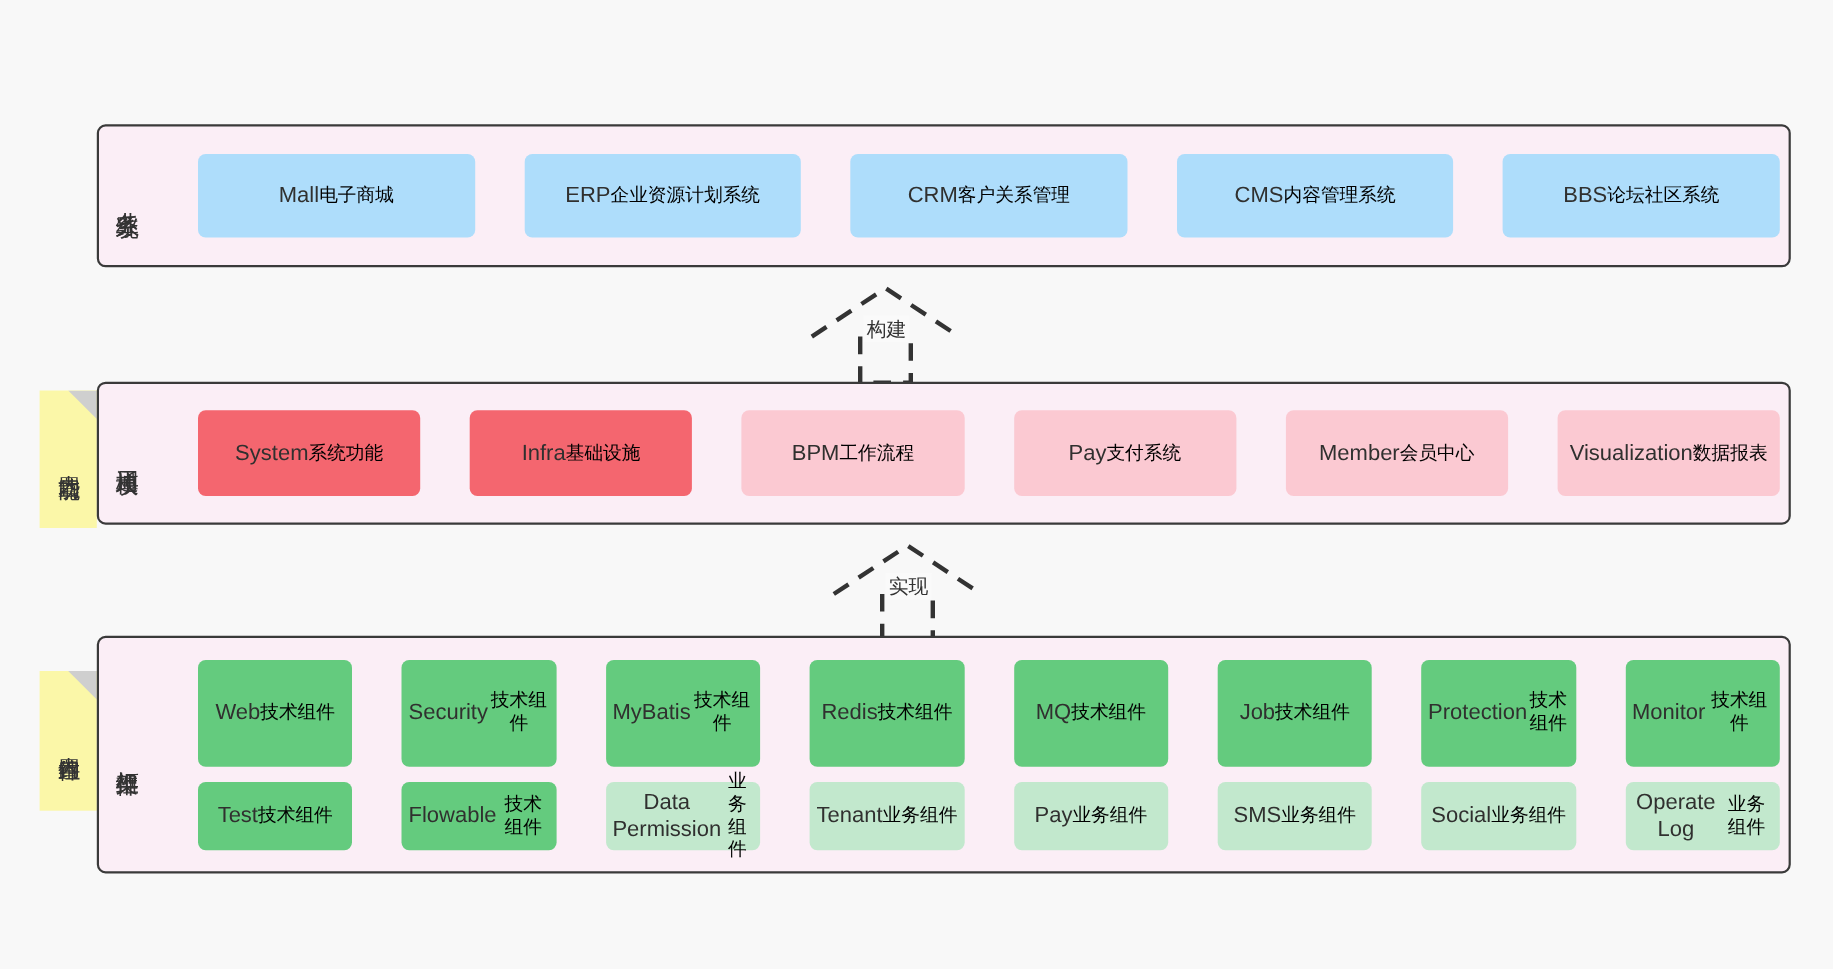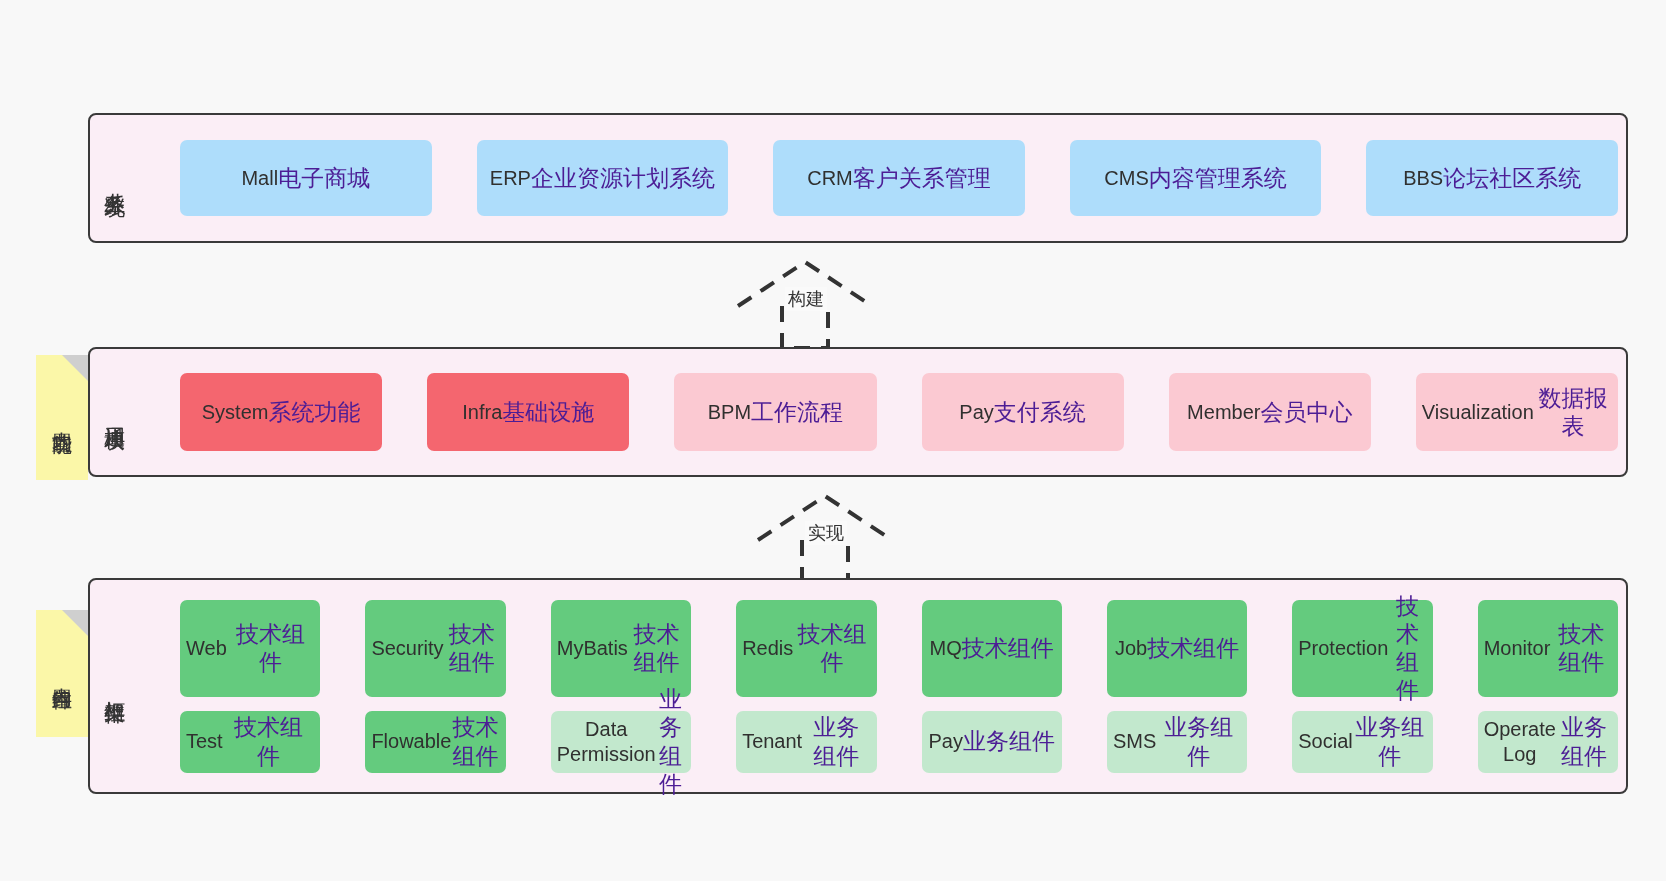--- a/index.html
+++ b/index.html
@@ -67,22 +67,22 @@
     text-align: center;
     line-height: 1.22;
     padding: 4px 6px;
     margin-left: 32px;
   }
   .card .t1 {
     font-size: 20px;
     color: #30302f;
   }
   .card .t2 {
-    font-size: 23px;
-    color: #4c1d95;
+    font-size: 17px;
+    color: #000000;
     text-align: center;
   }
   .card.blue   { background: #aeddfb; }
   .card.red    { background: #f4666f; }
   .card.pink   { background: #fbc9d2; }
   .card.green  { background: #64cb7e; }
   .card.lgreen { background: #c2e8cd; }
 
   
   .note {

